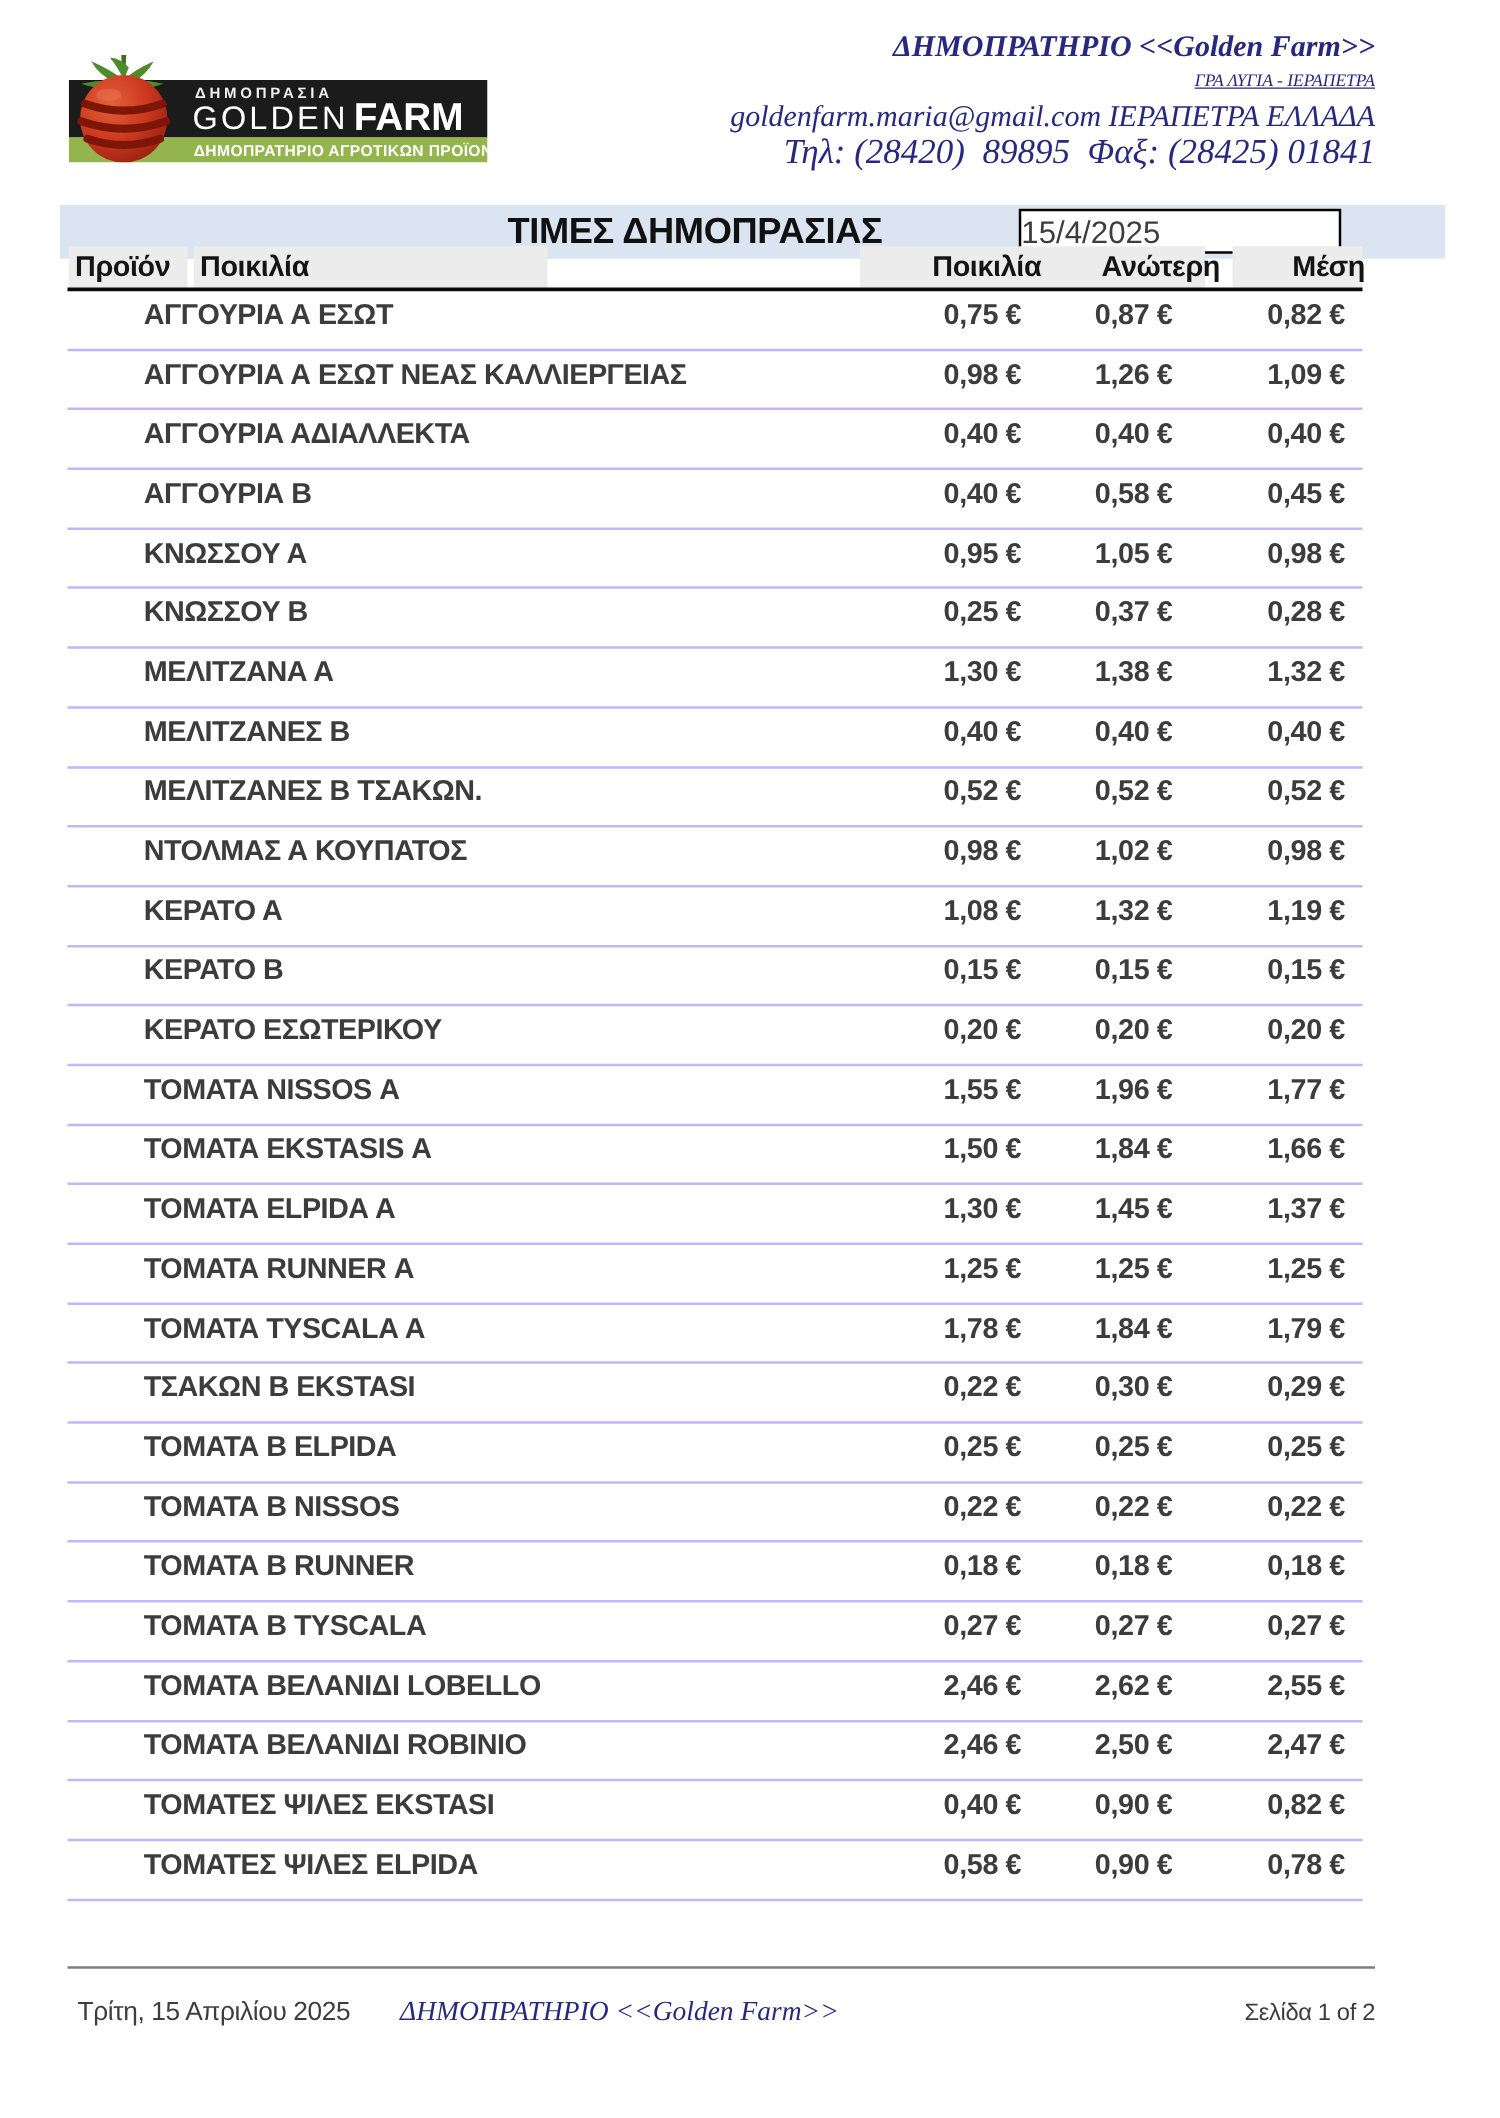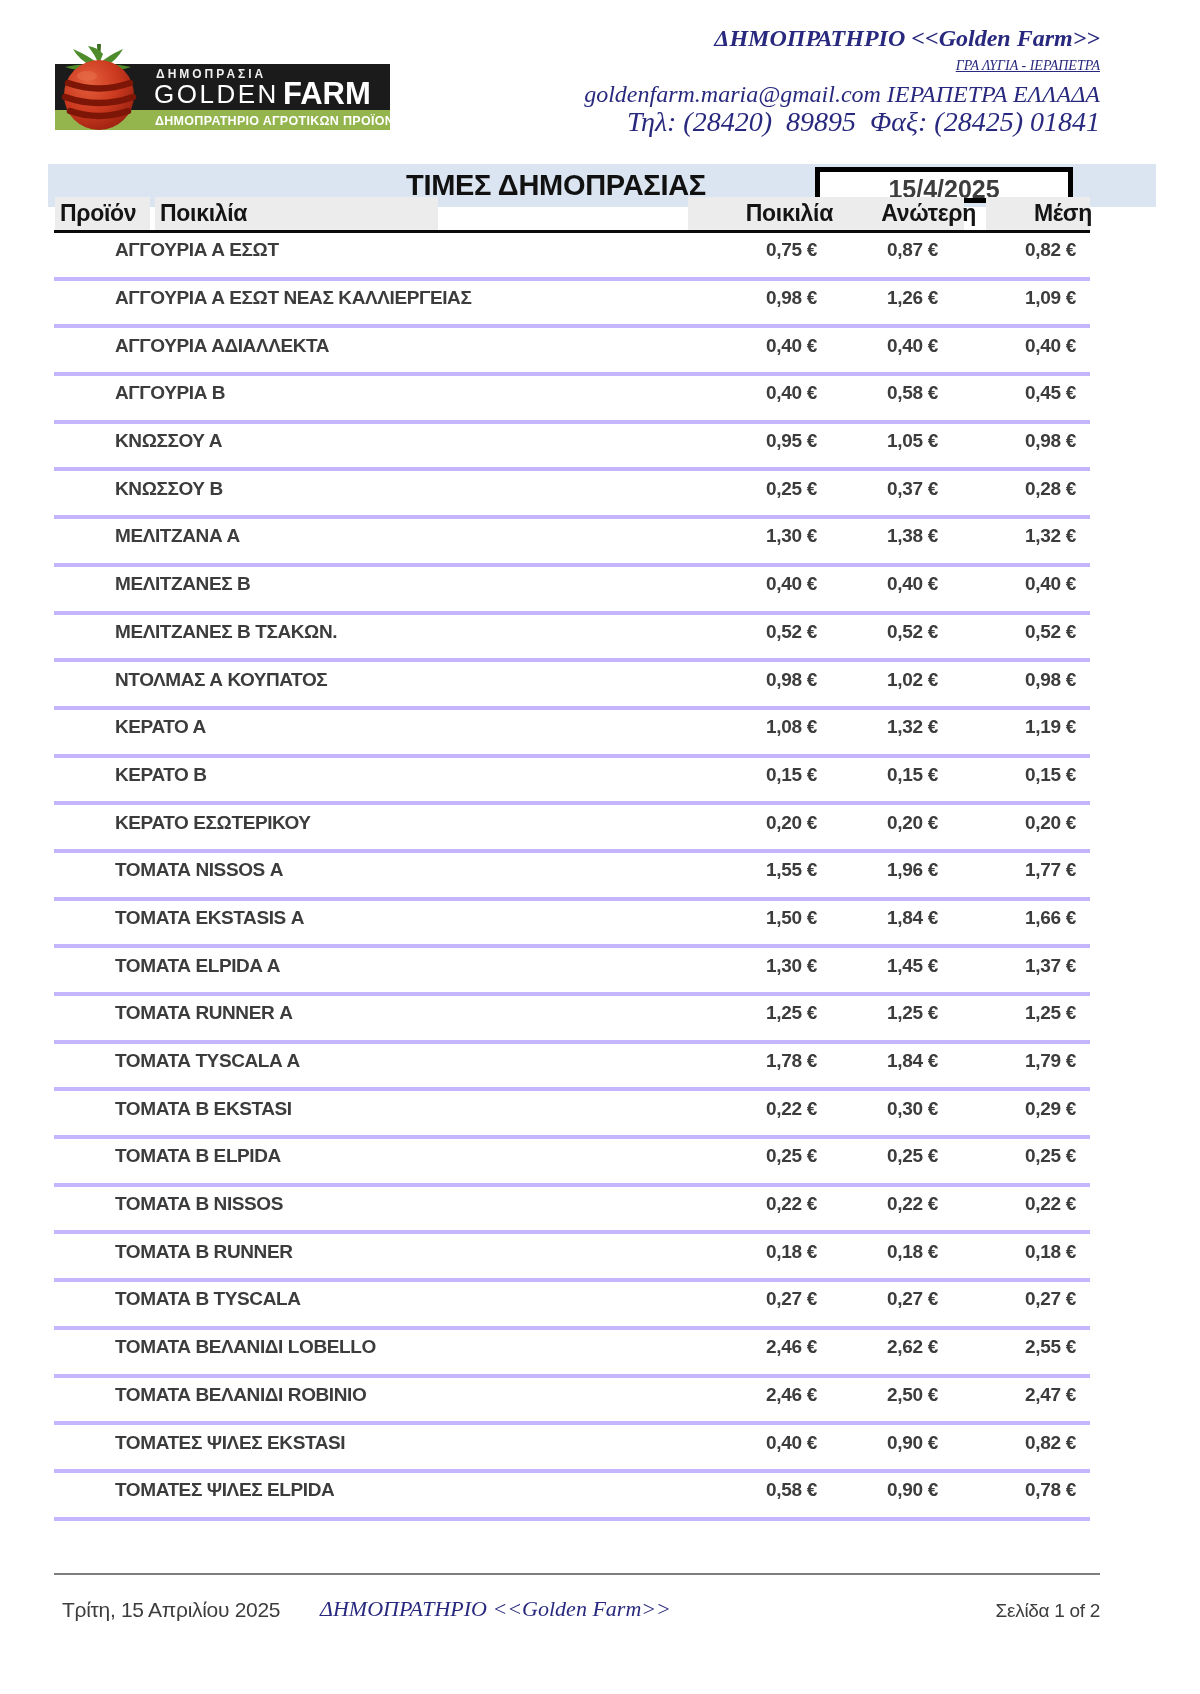--- a/index.html
+++ b/index.html
@@ -23,22 +23,22 @@
   .contact-line.l4 { font-size:28px; }
 
   
   .titlebar { position:absolute; left:48px; top:140px; width:1108px; height:43px; background:#dbe5f1;margin-top:24px; }
   .titlebar .title {
     position:absolute; left:0; top:0; width:1016px; height:43px; line-height:43px;
     text-align:center; font-weight:800; font-size:29px; color:#111; letter-spacing:-0.3px;
   }
   .datebox {
     position:absolute; left:767px; top:3px; width:258px; height:36px;
-    background:#ffffff; border:5px solid #000000; box-sizing:border-box;
-    line-height:34px; text-align:center; font-weight:700; font-size:25px; color:#3d3d3d;
+    background:#ffffff; border:2px solid #000000; box-sizing:border-box;
+    line-height:34px; text-align:left; font-weight:400; font-size:25px; color:#3d3d3d;
   }
 
   
   .thead { position:absolute; left:0; top:197px; width:1200px; height:33px; font-weight:700; font-size:23px; color:#141414;padding-left:16px; }
   .chip { position:absolute; top:0; height:33px; background:#ececec; }
   .chip-a { left:55px;  width:95px; }
   .chip-b { left:155px; width:283px; }
   .chip-c { left:688px; width:276px; }
   .chip-d { left:986px; width:104px; }
   .hlabel { position:absolute; top:3px; letter-spacing:-0.3px; }
@@ -47,22 +47,22 @@
   .h-min { right:383px; }
   .h-max { right:240px; }
   .h-avg { right:124px; }
 
   .header-underline { position:absolute; left:54px; top:230px; width:1036px; height:3px; background:#0a0a0a; }
 
   
   .rows { position:absolute; left:54px; top:233px; width:1036px; }
   .row {
     display:flex; align-items:center; height:47.7px; box-sizing:border-box;
-    border-bottom:4px solid #c4b5fd; padding-right:14px; padding-bottom:9px;
-    font-weight:700; font-size:19px; color:#3c3c3c;
+    border-bottom:2px solid #c4b5fd; padding-right:14px; padding-bottom:9px;
+    font-weight:700; font-size:23px; color:#3c3c3c;
   }
   .cell { white-space:nowrap; }
   .c-name { flex:1; padding-left:61px; letter-spacing:-0.4px; text-align:left; }
   .c-min  { width:130px; text-align:right; letter-spacing:-0.3px; }
   .c-max  { width:121px; text-align:right; letter-spacing:-0.3px; }
   .c-avg  { width:138px; text-align:right; letter-spacing:-0.3px; }
 
   
   .footer-divider { position:absolute; left:54px; top:1573px; width:1046px; height:2px; background:#7e7e7e; }
   .f-date {
@@ -264,21 +264,21 @@
     </div>
 
     <div class="row">
       <div class="cell c-name">ΤΟΜΑΤΑ TYSCALA Α</div>
       <div class="cell c-min">1,78 €</div>
       <div class="cell c-max">1,84 €</div>
       <div class="cell c-avg">1,79 €</div>
     </div>
 
     <div class="row">
-      <div class="cell c-name">ΤΟΜΑΤΑ Β EKSTASI</div>
+      <div class="cell c-name">ΤΣΑΚΩΝ Β EKSTASI</div>
       <div class="cell c-min">0,22 €</div>
       <div class="cell c-max">0,30 €</div>
       <div class="cell c-avg">0,29 €</div>
     </div>
 
     <div class="row">
       <div class="cell c-name">ΤΟΜΑΤΑ Β ELPIDA</div>
       <div class="cell c-min">0,25 €</div>
       <div class="cell c-max">0,25 €</div>
       <div class="cell c-avg">0,25 €</div>

